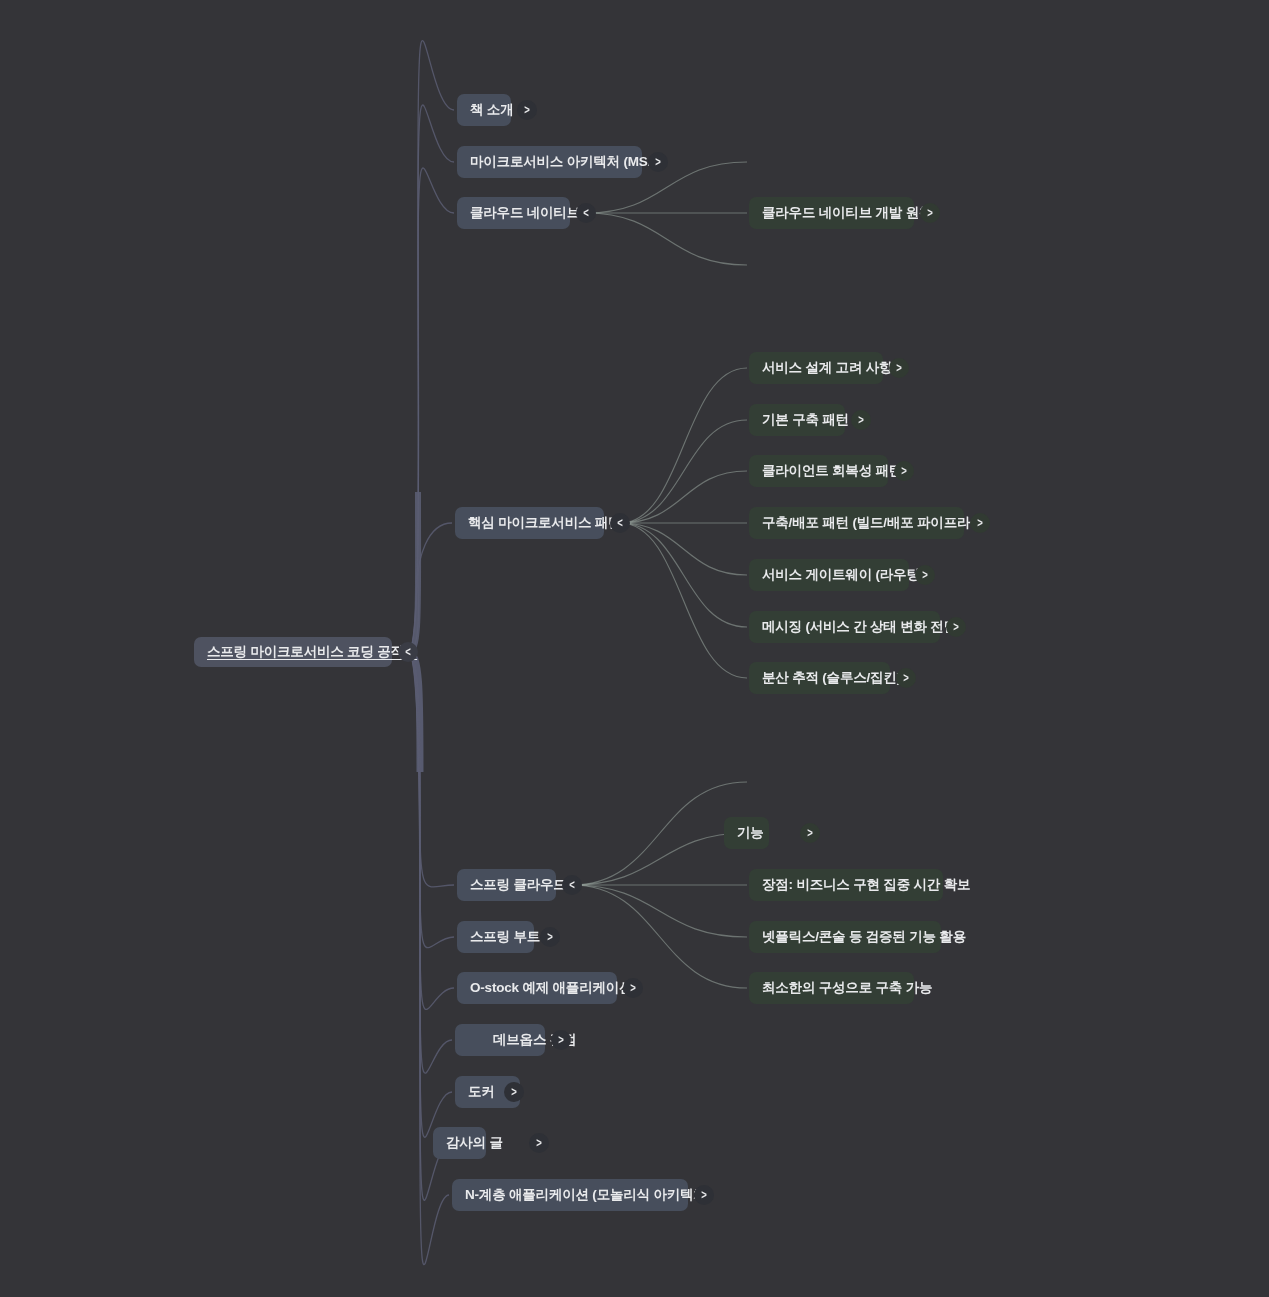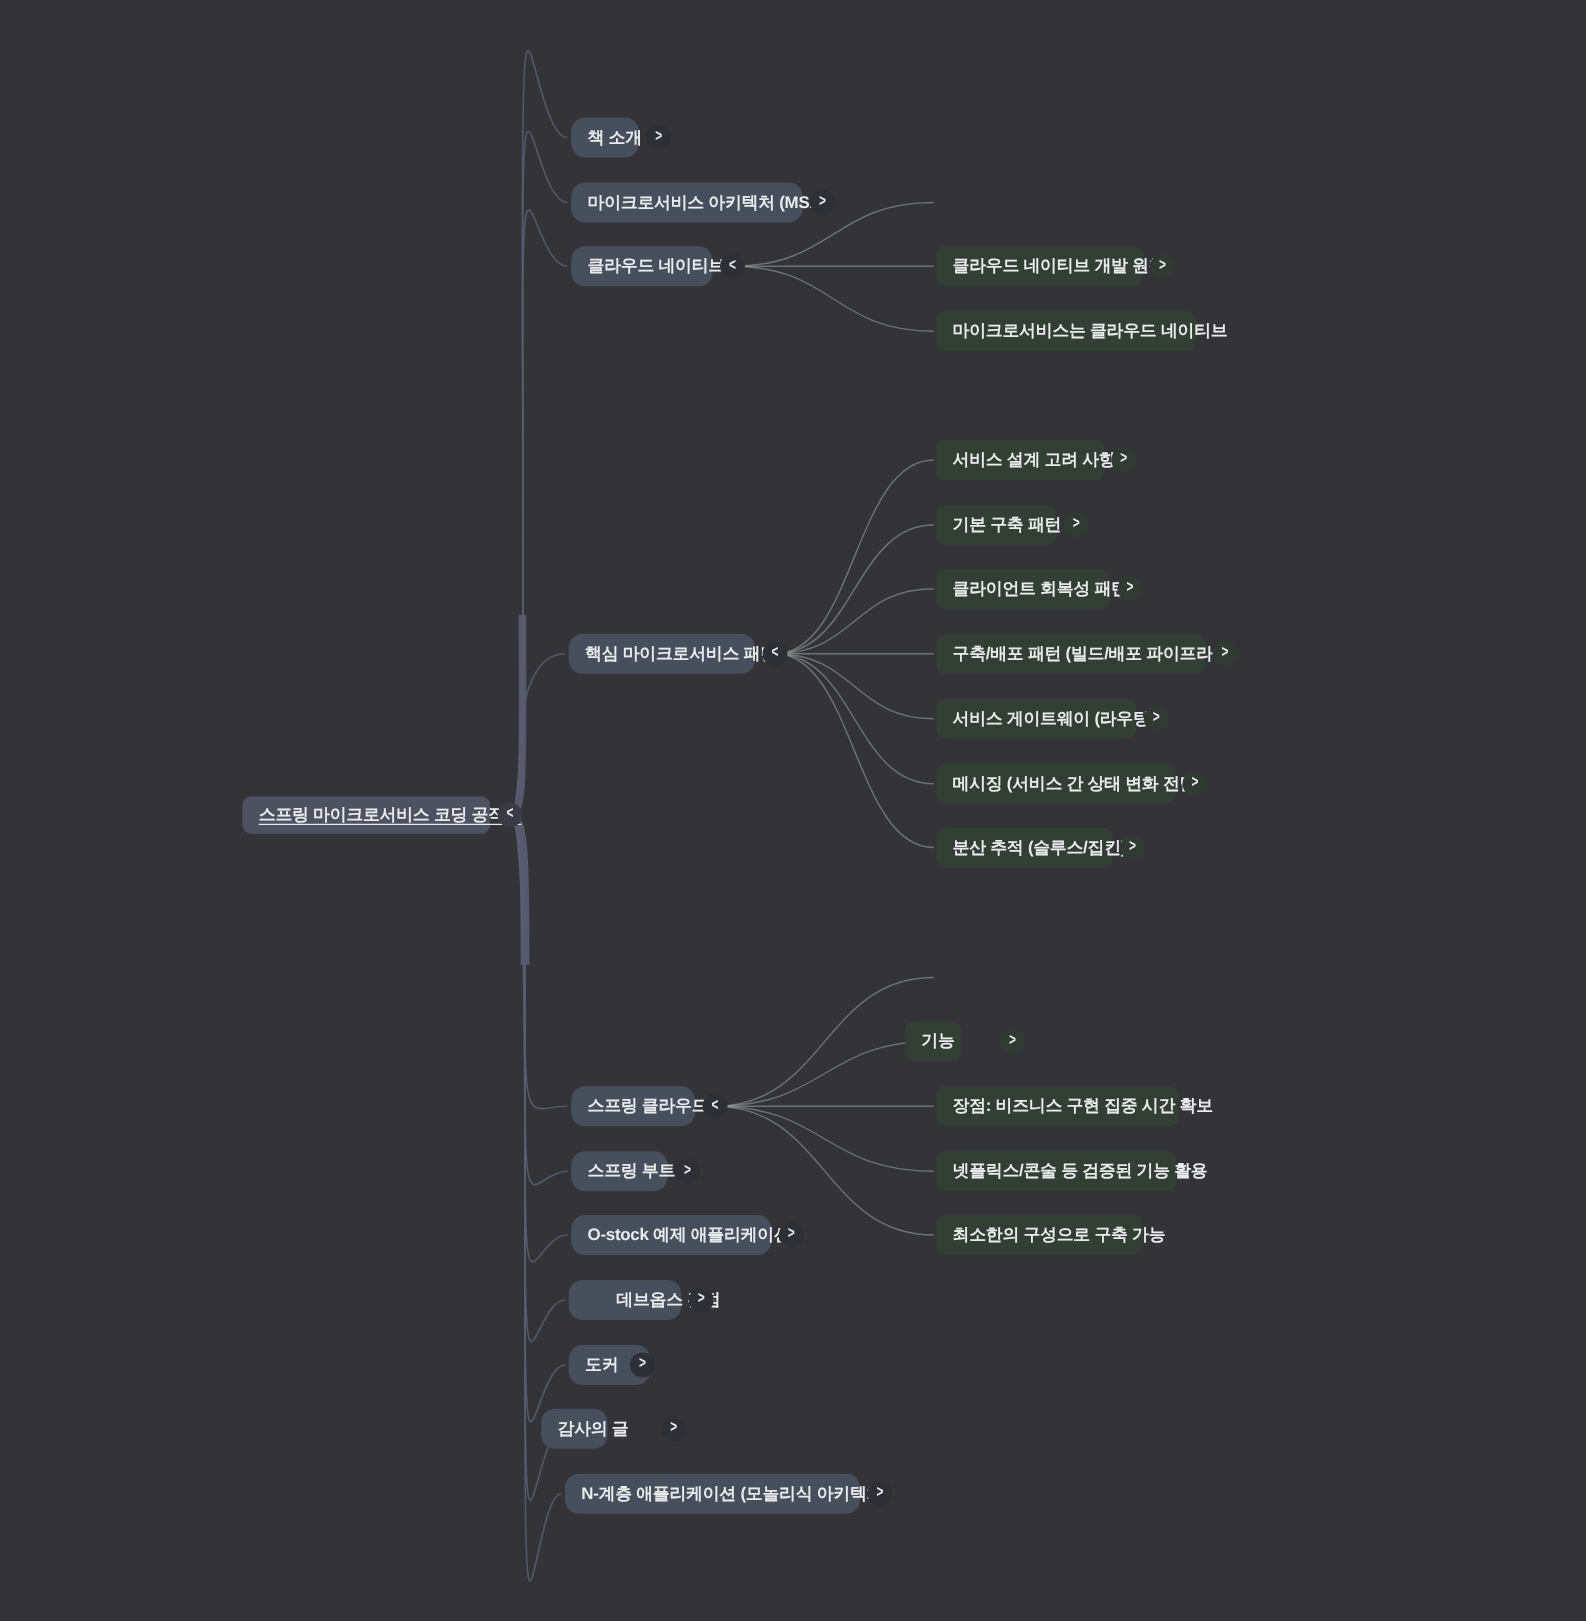--- a/index.html
+++ b/index.html
@@ -47,21 +47,20 @@
     height: 30px;
     font-size: 13.5px;
   }
   .node.root .label {
     text-decoration: underline;
     text-underline-offset: 2.5px;
     text-decoration-thickness: 1px;
   }
   .node.lvl1 {
     background: #474e5c;
-    border-radius: 11px;
   }
   .node.lvl2 {
     background: #333e35;
   }
   .toggle {
     position: absolute;
     width: 20px;
     height: 20px;
     border-radius: 50%;
     background: #2e3036;
@@ -193,23 +192,20 @@
     </div>
     <div class="toggle" style="left: 694px; top: 1195px;">
       <span>&gt;</span>
     </div>
     <div class="node lvl2" style="left: 749px; top: 213px; width: 165px;">
       <span class="label">클라우드 네이티브 개발 원칙</span>
     </div>
     <div class="toggle green" style="left: 920px; top: 213px;">
       <span>&gt;</span>
     </div>
-    <div class="node lvl2" style="left: 749px; top: 265px; width: 208px;">
-      <span class="label">마이크로서비스는 클라우드 네이티브</span>
-    </div>
     <div class="node lvl2" style="left: 749px; top: 368px; width: 134px;">
       <span class="label">서비스 설계 고려 사항</span>
     </div>
     <div class="toggle green" style="left: 889px; top: 368px;">
       <span>&gt;</span>
     </div>
     <div class="node lvl2" style="left: 749px; top: 420px; width: 96px; text-align: right;">
       <span class="label">기본 구축 패턴</span>
     </div>
     <div class="toggle green" style="left: 851px; top: 420px;">

